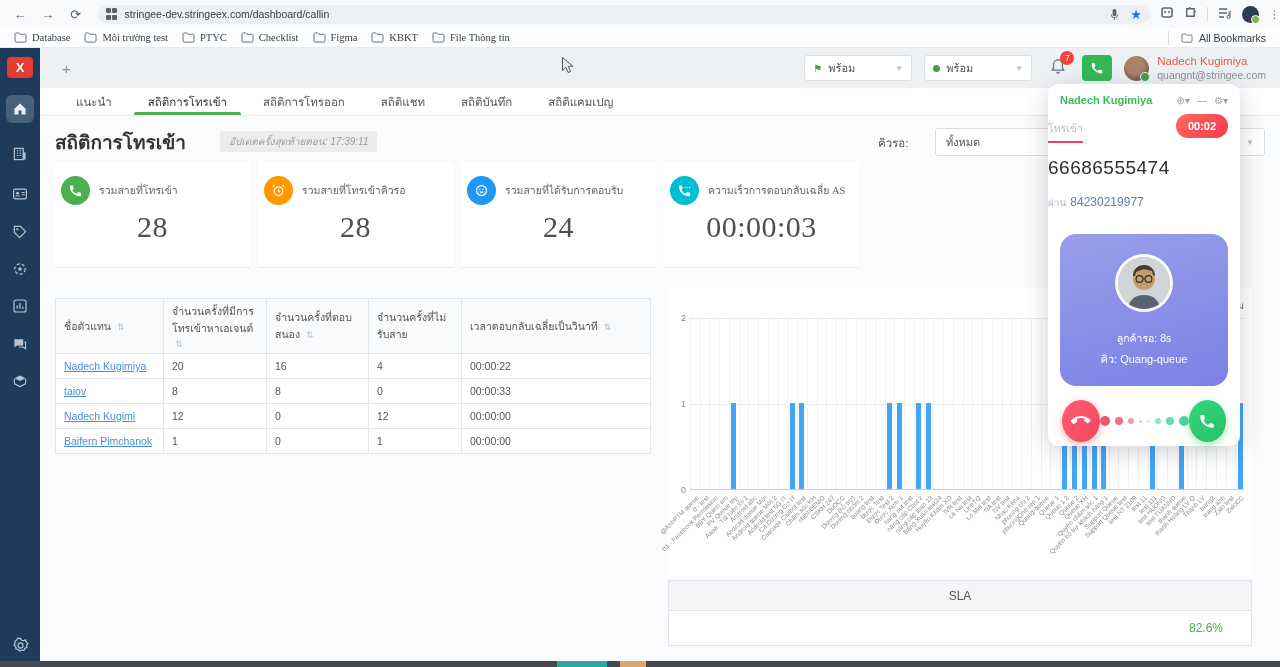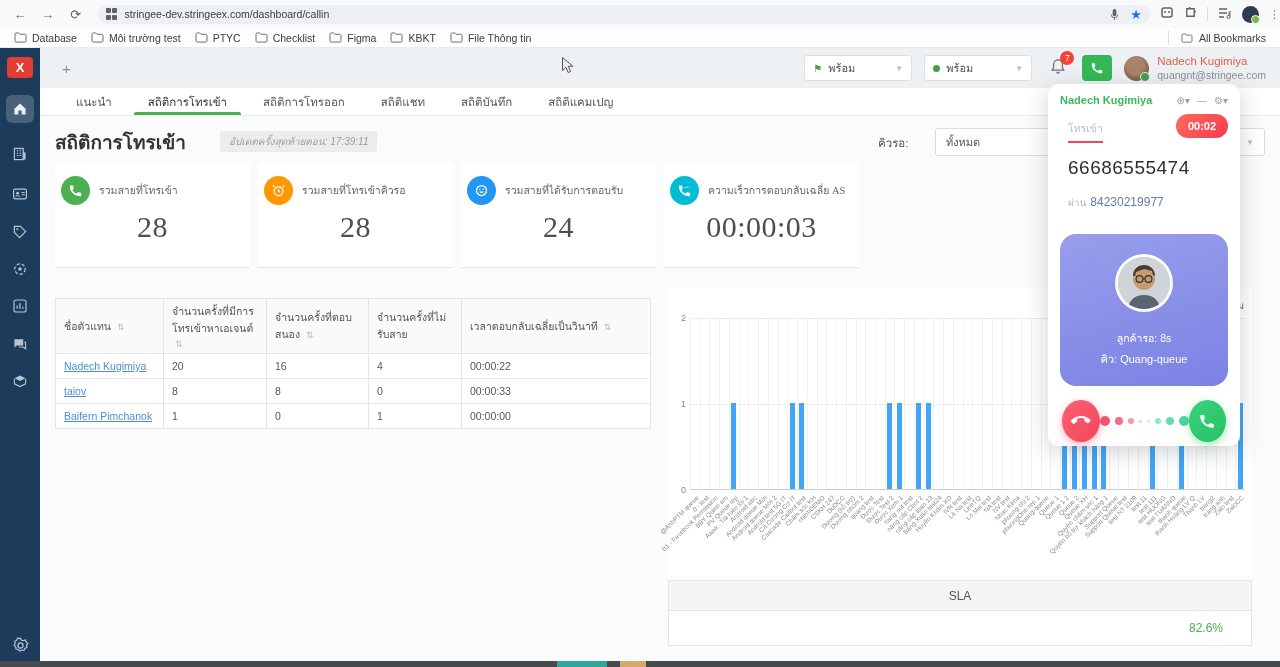--- a/index.html
+++ b/index.html
@@ -96,21 +96,21 @@
   #sla-card { position:absolute; left:628px; top:464px; width:584px; background:#fff; border:1px solid #e2e6ea; }
   #sla-header { height:30px; background:#f4f5f6; border-bottom:1px solid #e2e6ea; display:flex; align-items:center; justify-content:center; font-size:12px; color:#555; }
   #sla-row { height:34px; display:flex; align-items:center; padding:0 12px; font-size:12px; color:#444; }
   #sla-value { margin-left:auto; margin-right:16px; color:#4caf50; }
 
   
   #call-widget { left:1048px; top:84px; width:192px; height:362px; background:#fff; border-radius:10px; box-shadow:0 6px 24px rgba(40,50,70,.22); z-index:50; }
   #cw-header { display:flex; align-items:center; padding:10px 12px 4px; }
   #cw-agent { font-size:11px; font-weight:bold; color:#3cb95d; }
   #cw-icons { margin-left:auto; display:flex; align-items:center; gap:7px; color:#9aa3ad; font-size:10px; }
-  #cw-body { position:relative; padding:8px 20px 0; }
+  #cw-body { position:relative; padding:8px 0 0; }
   #cw-calltype { display:inline-block; font-size:10.5px; color:#b9bfc7; padding-bottom:4px; border-bottom:2px solid #f4435f; }
   #cw-timer { position:absolute; right:12px; top:4px; width:52px; height:24px; border-radius:12px; background:linear-gradient(135deg,#ff6b5e,#f43b50); color:#fff; font-size:11px; font-weight:bold; display:flex; align-items:center; justify-content:center; }
   #cw-phone { margin-top:14px; font-size:19px; color:#2e2e2e; letter-spacing:.5px; }
   #cw-via { margin-top:16px; font-size:10px; color:#b0b6bd; }
   #cw-via span { font-size:12px; color:#5f7ea3; margin-left:4px; }
   #cw-purple { position:absolute; left:12px; top:150px; width:168px; height:152px; border-radius:16px; background:linear-gradient(165deg,#989eeb,#7b82e4); text-align:center; }
   #cw-avatar { width:58px; height:58px; border-radius:50%; margin:20px auto 0; border:3px solid rgba(255,255,255,.9); overflow:hidden; background:#cfd4d8; }
   #cw-wait { margin-top:18px; font-size:10.5px; color:#fff; }
   #cw-queue { margin-top:3px; font-size:11px; color:#fff; }
   #cw-actions { position:absolute; left:0; right:0; top:316px; display:flex; align-items:center; padding:0 14px; }
@@ -162,21 +162,21 @@
     <span><svg width="14" height="12" viewBox="0 0 14 12">
           <path d="M1 2h8M1 6h8M1 10h5" stroke="#5f6368" stroke-width="1.5"></path>
           <path d="M12 6v4a1.5 1.5 0 11-1-1.4V5l2-.5" stroke="#5f6368" fill="none"></path>
         </svg></span>
     <span id="profile-avatar"></span>
     <span class="kebab">⋮</span>
   </div>
 </div>
 
 <div class="abs" id="bookmarks-bar">
-  <span id="bookmarks-list" style="display:flex;align-items:center;">
+  <span id="bookmarks-list" style="display:flex;align-items:center;font-family:Liberation Serif, serif;">
       <span class="bm-item">
         <svg width="13" height="11" viewBox="0 0 14 12">
           <path d="M1 2.5A1.5 1.5 0 012.5 1H5l1.5 1.5h5A1.5 1.5 0 0113 4v5.5A1.5 1.5 0 0111.5 11h-9A1.5 1.5 0 011 9.5z" fill="none" stroke="#5f6368"></path>
         </svg>
         <span>Database</span>
       </span>
       <span class="bm-item">
         <svg width="13" height="11" viewBox="0 0 14 12">
           <path d="M1 2.5A1.5 1.5 0 012.5 1H5l1.5 1.5h5A1.5 1.5 0 0113 4v5.5A1.5 1.5 0 0111.5 11h-9A1.5 1.5 0 011 9.5z" fill="none" stroke="#5f6368"></path>
         </svg>
@@ -418,20 +418,27 @@
           <td>16</td>
           <td>4</td>
           <td>00:00:22</td>
         </tr>
         <tr>
           <td><a href="#">taiov</a></td>
           <td>8</td>
           <td>8</td>
           <td>0</td>
           <td>00:00:33</td>
+        </tr>
+        <tr>
+          <td><a href="#">Nadech Kugimi</a></td>
+          <td>12</td>
+          <td>0</td>
+          <td>12</td>
+          <td>00:00:00</td>
         </tr>
         <tr>
           <td><a href="#">Baifern Pimchanok</a></td>
           <td>1</td>
           <td>0</td>
           <td>1</td>
           <td>00:00:00</td>
         </tr>
       </tbody>
   </table>

